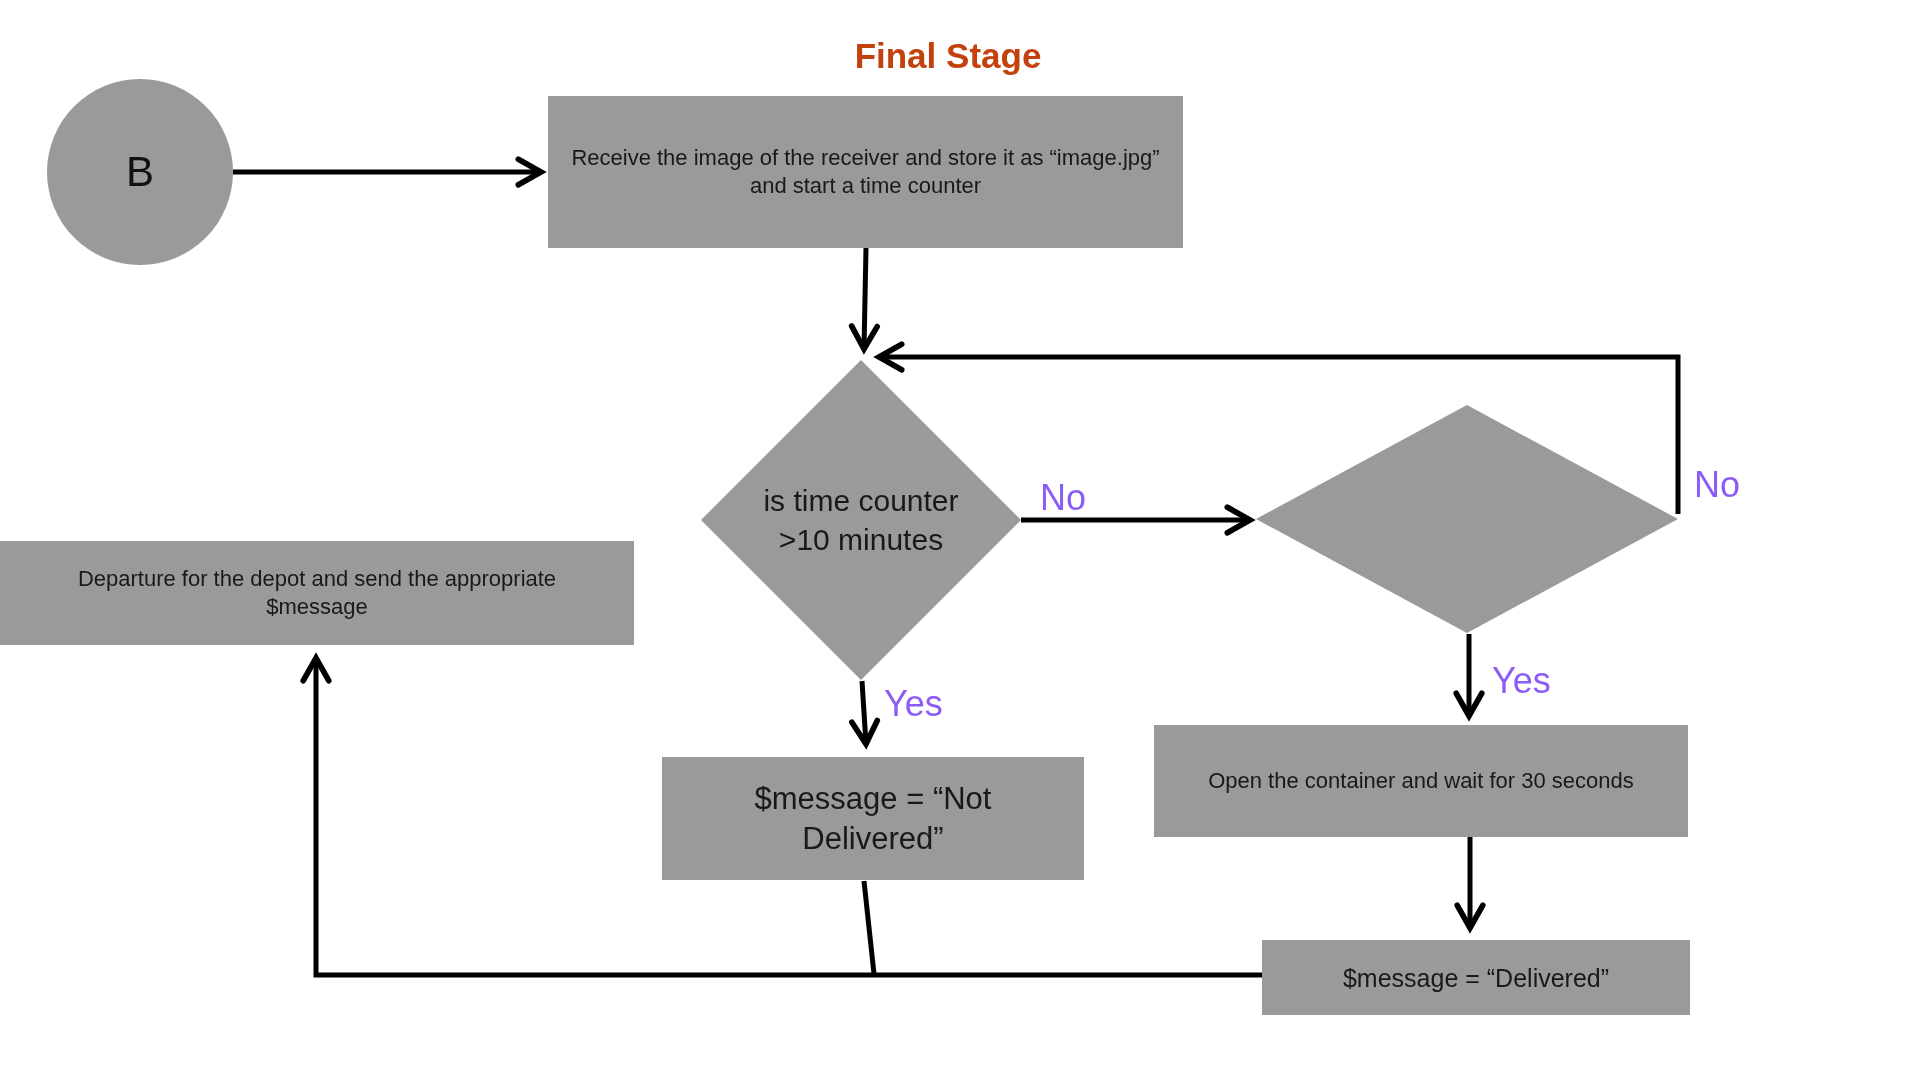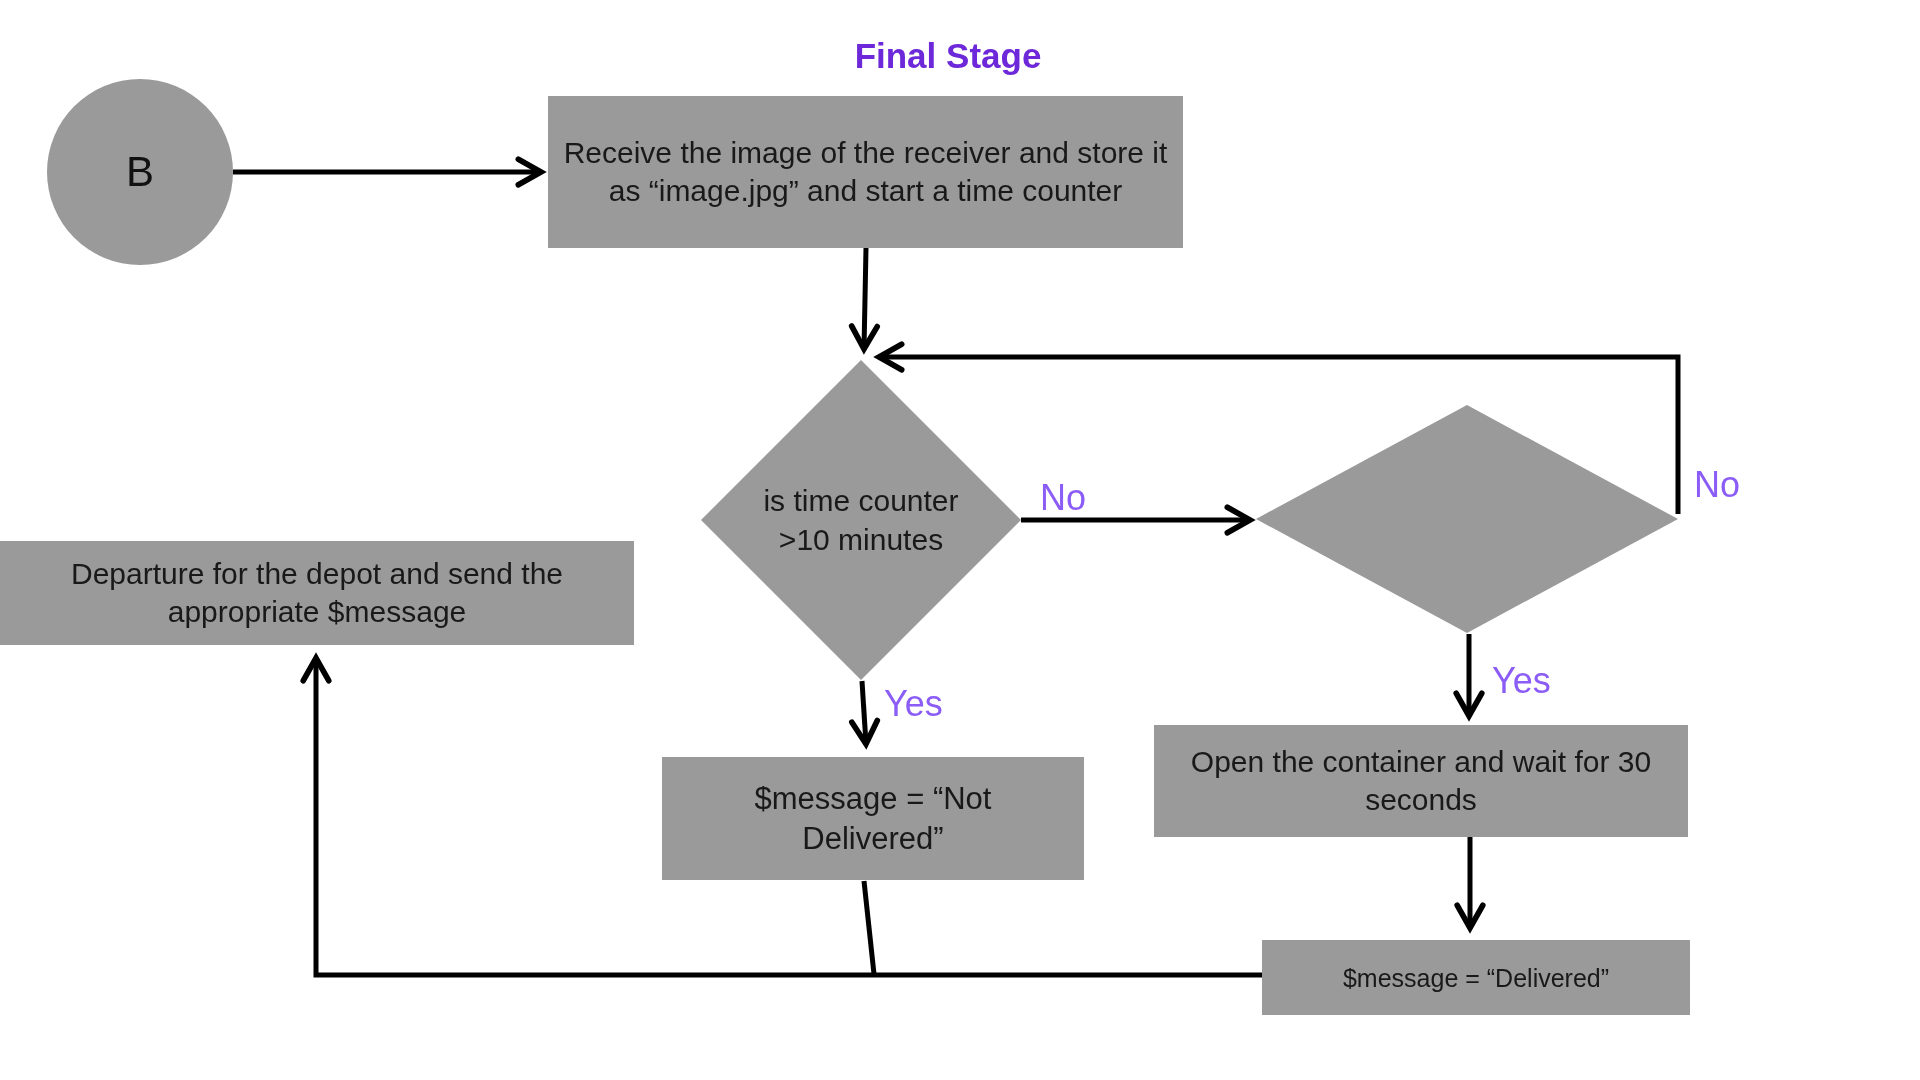--- a/index.html
+++ b/index.html
@@ -8,24 +8,24 @@
     --text:#191919;
     --bg:#ffffff;
   }
   *{margin:0;padding:0;box-sizing:border-box;}
   html,body{width:1920px;height:1080px;overflow:hidden;background:var(--bg);
     font-family:"Liberation Sans","DejaVu Sans",sans-serif;}
   .stage{position:relative;width:1920px;height:1080px;background:var(--bg);}
   .stage > svg{position:absolute;left:0;top:0;}
   .abs{position:absolute;}
   .title{left:778px;top:36px;width:340px;text-align:center;
-    font-size:35px;font-weight:700;color:#6d28d9;}
+    font-size:35px;font-weight:700;color:#c2410c;}
   .node{background:var(--node-fill);color:var(--text);
     display:flex;align-items:center;justify-content:center;
-    text-align:center;font-size:30px;line-height:1.28;}
+    text-align:center;font-size:22px;line-height:1.28;}
   .n-start{left:47px;top:79px;width:186px;height:186px;border-radius:50%;
     font-size:42px;color:#111;}
   .n-receive{left:548px;top:96px;width:635px;height:152px;}
   .n-not-delivered{left:655px;top:757px;width:422px;height:123px;font-size:31px;margin-left:7px;}
   .n-open{left:1154px;top:725px;width:534px;height:112px;}
   .n-delivered{left:1262px;top:940px;width:428px;height:75px;font-size:25px;}
   .n-departure{left:0px;top:541px;width:634px;height:104px;}
   .dtext{display:flex;align-items:center;justify-content:center;
     text-align:center;font-size:30px;line-height:1.3;color:var(--text);}
   .t-time{left:741px;top:430px;width:240px;height:180px;}

